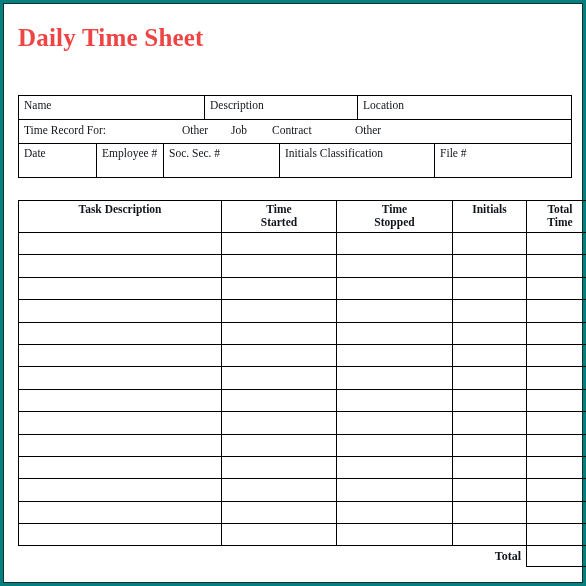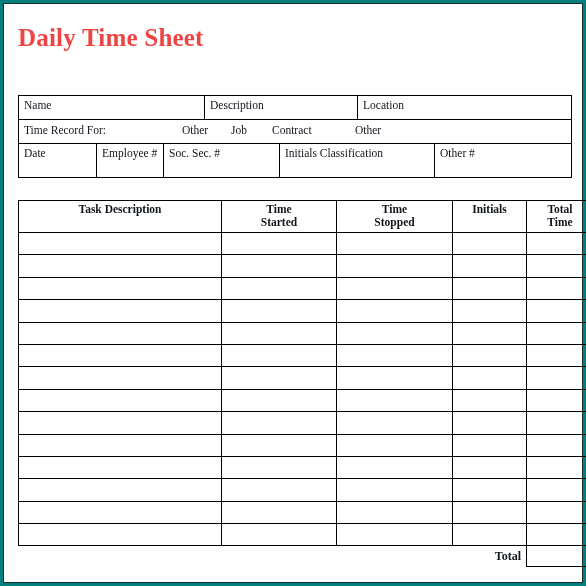--- a/index.html
+++ b/index.html
@@ -207,21 +207,21 @@
         <td colspan="2">
           <span class="cellpad">Employee #</span>
         </td>
         <td colspan="3">
           <span class="cellpad">Soc. Sec. #</span>
         </td>
         <td colspan="2">
           <span class="cellpad">Initials Classification</span>
         </td>
         <td colspan="1">
-          <span class="cellpad">Other #</span>
+          <span class="cellpad">File #</span>
         </td>
       </tr>
     </tbody>
       </table>
 
     <table class="grid task-table">
       <colgroup>
         <col class="col-task">
         <col class="col-start">
         <col class="col-stop">

